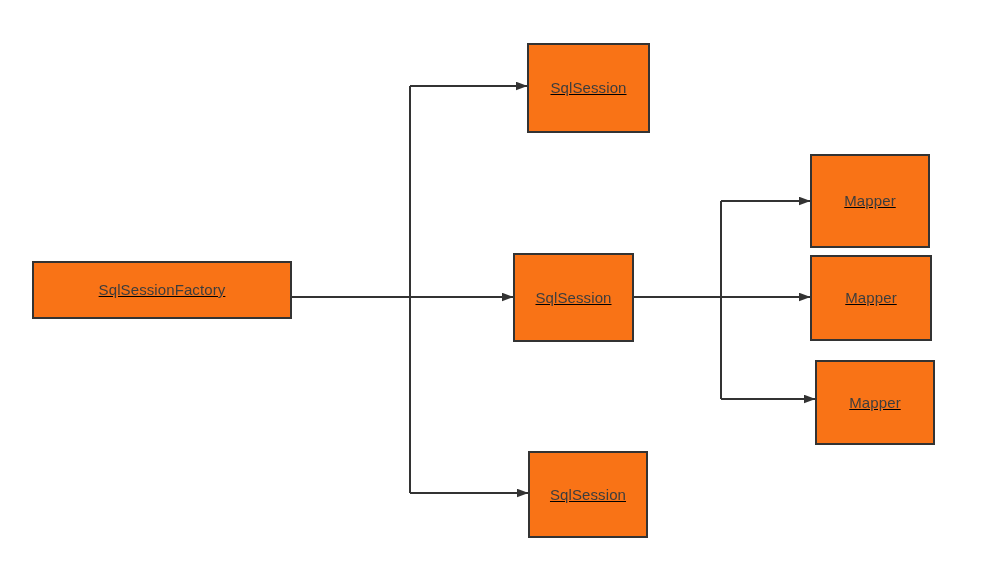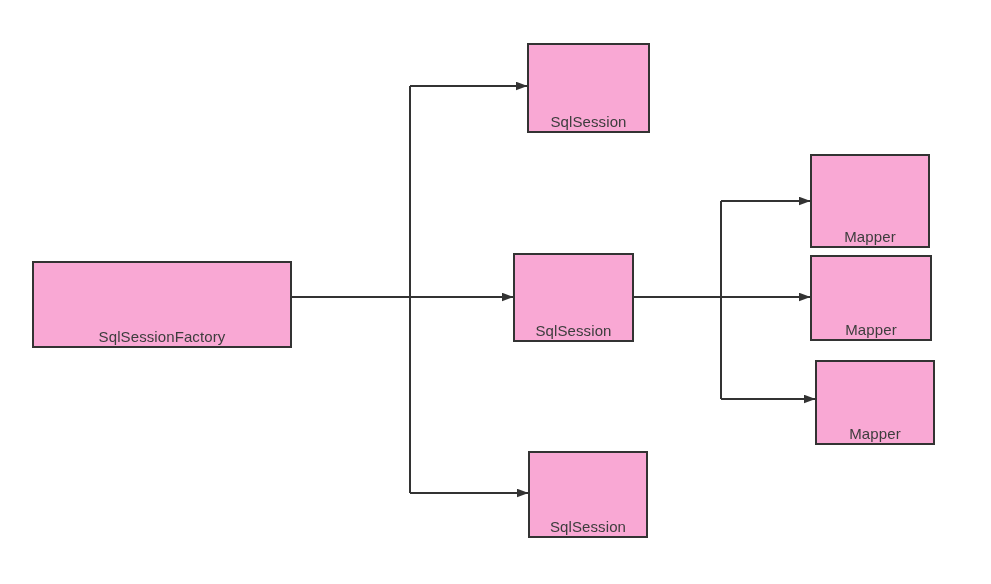--- a/index.html
+++ b/index.html
@@ -23,26 +23,27 @@
   #diagram-svg {
     position: absolute;
     top: 0;
     left: 0;
     width: 991px;
     height: 584px;
   }
   .node-box {
     position: absolute;
     box-sizing: border-box;
-    background: #f9a8d4;
+    background: #f97316;
     border: 2px solid #333333;
     display: flex;
-    align-items: flex-end;
+    align-items: center;
     justify-content: center;
     text-align: center;
+    text-decoration: underline;
   }
   .node-label {
     color: #3d3d3d;
     font-size: 15px;
     font-family: "Liberation Sans", "DejaVu Sans", sans-serif;
     letter-spacing: 0.1px;
     line-height: 1.2;
     white-space: nowrap;
     user-select: none;
   }
@@ -73,21 +74,21 @@
 
     <path d="M721,201 L721,399" fill="none" stroke="#333333" stroke-width="2"></path>
 
     <path d="M721,201 L810,201" fill="none" stroke="#333333" stroke-width="2" marker-end="url(#arrowhead)"></path>
 
     <path d="M721,297 L810,297" fill="none" stroke="#333333" stroke-width="2" marker-end="url(#arrowhead)"></path>
 
     <path d="M721,399 L815,399" fill="none" stroke="#333333" stroke-width="2" marker-end="url(#arrowhead)"></path>
   </svg>
 
-  <div class="node-box" style="left:32px; top:261px; width:260px; height:87px;">
+  <div class="node-box" style="left:32px; top:261px; width:260px; height:58px;">
     <span class="node-label">SqlSessionFactory</span>
   </div>
 
   <div class="node-box" style="left:527px; top:43px; width:123px; height:90px;">
     <span class="node-label">SqlSession</span>
   </div>
 
   <div class="node-box" style="left:513px; top:253px; width:121px; height:89px;">
     <span class="node-label">SqlSession</span>
   </div>

